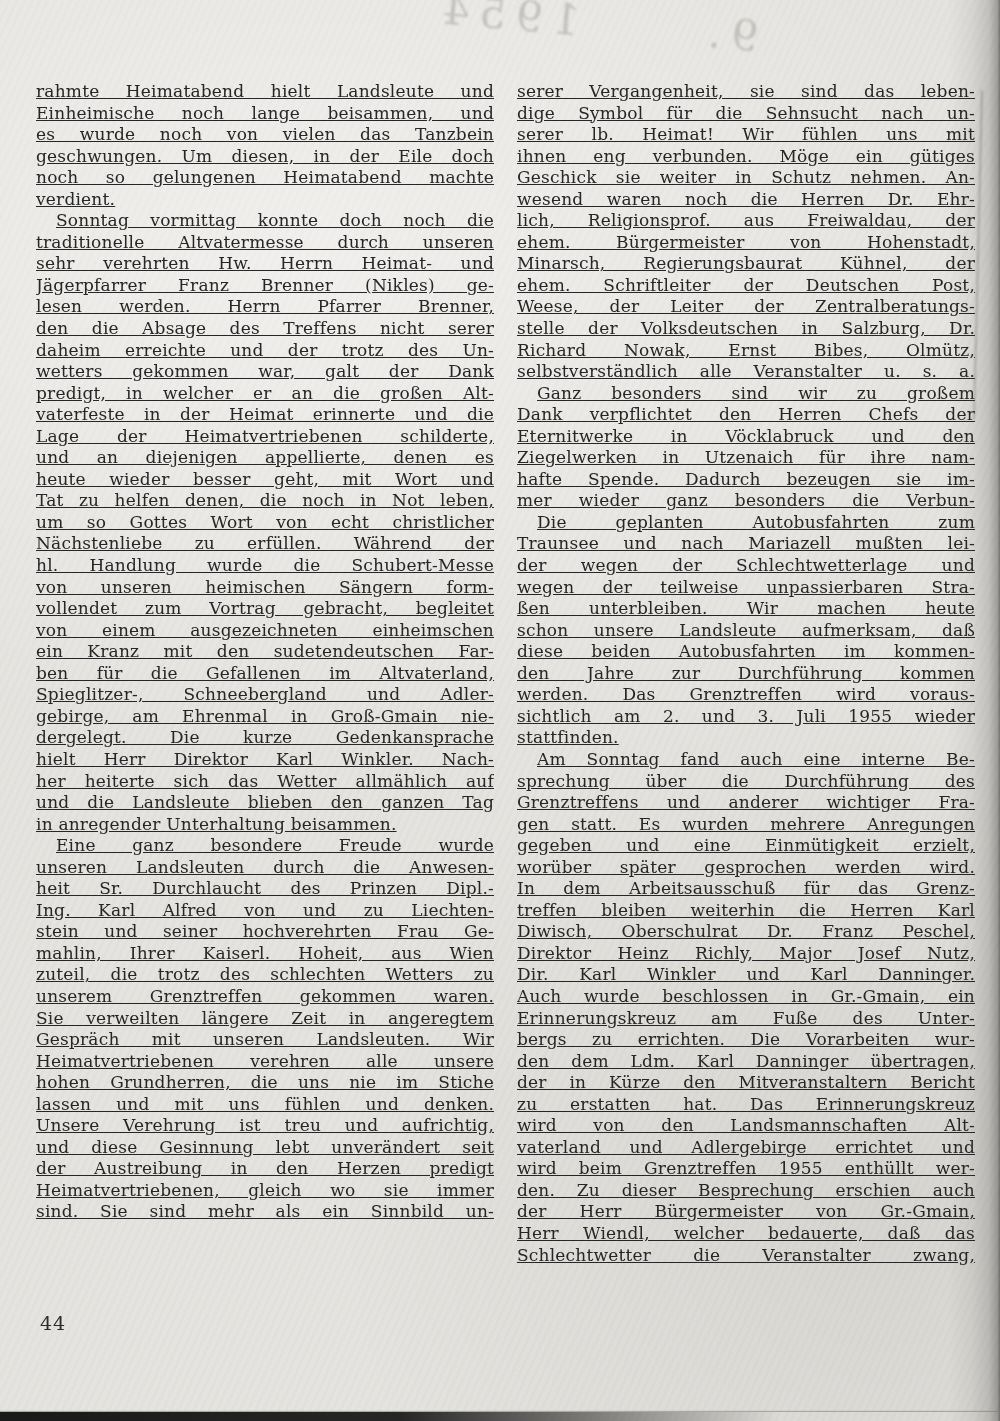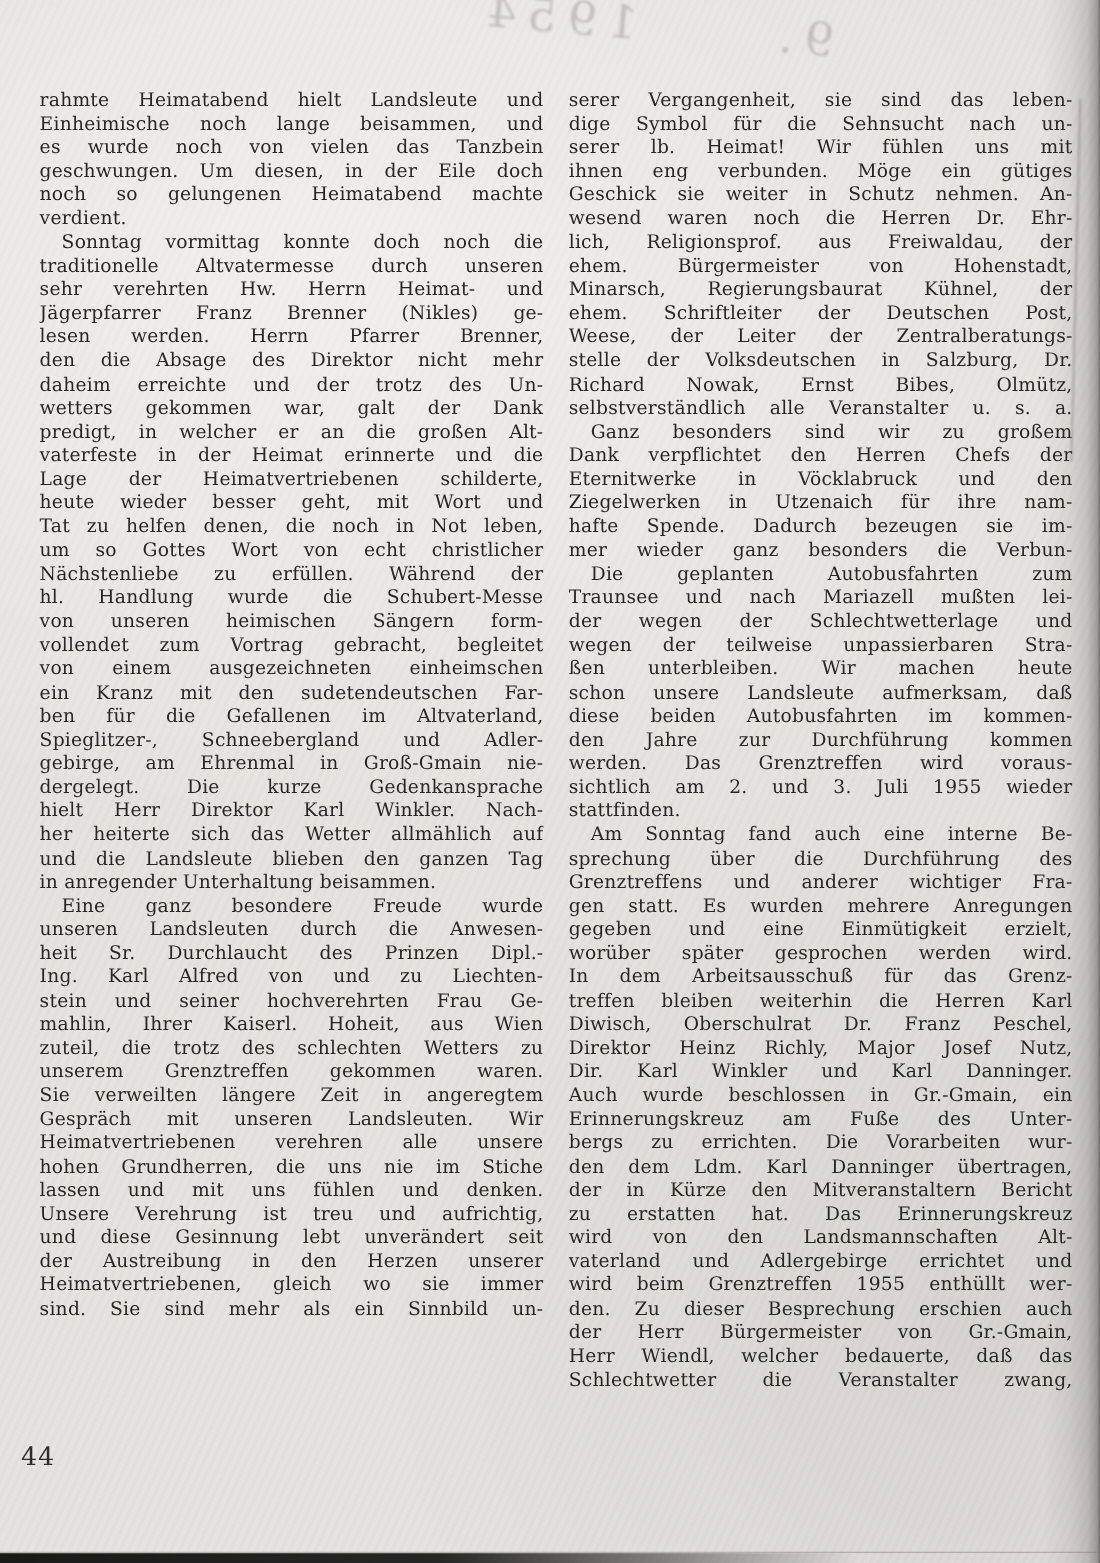--- a/index.html
+++ b/index.html
@@ -21,36 +21,37 @@
     font-family: "DejaVu Serif", "Liberation Serif", serif;
     color: #262626;
   }
   .col {
     position: absolute;
     top: 81px;
     width: 458px;
     font-size: 17px;
     line-height: 21.55px;
     letter-spacing: 0.2px;
+    text-decoration: underline;
   }
   .col.left  { left: 36px; }
   .col.right { left: 517px; }
   .line {
     text-align: justify;
     text-align-last: justify;
     height: 21.55px;
     overflow: hidden;
   }
   .line.indent   { text-indent: 20px; }
   .line.para-end { text-align-last: left; }
   .page-number {
     position: absolute;
-    left: 19px;
+    left: 40px;
     top: 1312px;
-    font-size: 23px;
+    font-size: 19px;
     letter-spacing: 1px;
     color: #2c2c2c;
   }
   .handwriting {
     position: absolute;
     left: 400px;
     top: -2px;
     width: 390px;
     height: 62px;
     font-size: 42px;
@@ -114,26 +115,27 @@
       <div class="line">Einheimische noch lange beisammen, und</div>
       <div class="line">es wurde noch von vielen das Tanzbein</div>
       <div class="line">geschwungen. Um diesen, in der Eile doch</div>
       <div class="line">noch so gelungenen Heimatabend machte</div>
       <div class="line para-end">verdient.</div>
       <div class="line indent">Sonntag vormittag konnte doch noch die</div>
       <div class="line">traditionelle Altvatermesse durch unseren</div>
       <div class="line">sehr verehrten Hw. Herrn Heimat- und</div>
       <div class="line">Jägerpfarrer Franz Brenner (Nikles) ge-</div>
       <div class="line">lesen werden. Herrn Pfarrer Brenner,</div>
-      <div class="line">den die Absage des Direktor nicht mehr</div>
+      <div class="line">den die Absage des Treffens nicht serer</div>
       <div class="line">daheim erreichte und der trotz des Un-</div>
       <div class="line">wetters gekommen war, galt der Dank</div>
       <div class="line">predigt, in welcher er an die großen Alt-</div>
       <div class="line">vaterfeste in der Heimat erinnerte und die</div>
       <div class="line">Lage der Heimatvertriebenen schilderte,</div>
+      <div class="line">und an diejenigen appellierte, denen es</div>
       <div class="line">heute wieder besser geht, mit Wort und</div>
       <div class="line">Tat zu helfen denen, die noch in Not leben,</div>
       <div class="line">um so Gottes Wort von echt christlicher</div>
       <div class="line">Nächstenliebe zu erfüllen. Während der</div>
       <div class="line">hl. Handlung wurde die Schubert-Messe</div>
       <div class="line">von unseren heimischen Sängern form-</div>
       <div class="line">vollendet zum Vortrag gebracht, begleitet</div>
       <div class="line">von einem ausgezeichneten einheimschen</div>
       <div class="line">ein Kranz mit den sudetendeutschen Far-</div>
       <div class="line">ben für die Gefallenen im Altvaterland,</div>
@@ -152,21 +154,21 @@
       <div class="line">mahlin, Ihrer Kaiserl. Hoheit, aus Wien</div>
       <div class="line">zuteil, die trotz des schlechten Wetters zu</div>
       <div class="line">unserem Grenztreffen gekommen waren.</div>
       <div class="line">Sie verweilten längere Zeit in angeregtem</div>
       <div class="line">Gespräch mit unseren Landsleuten. Wir</div>
       <div class="line">Heimatvertriebenen verehren alle unsere</div>
       <div class="line">hohen Grundherren, die uns nie im Stiche</div>
       <div class="line">lassen und mit uns fühlen und denken.</div>
       <div class="line">Unsere Verehrung ist treu und aufrichtig,</div>
       <div class="line">und diese Gesinnung lebt unverändert seit</div>
-      <div class="line">der Austreibung in den Herzen unserer</div>
+      <div class="line">der Austreibung in den Herzen predigt</div>
       <div class="line">Heimatvertriebenen, gleich wo sie immer</div>
       <div class="line">sind. Sie sind mehr als ein Sinnbild un-</div>
     </div>
 
   <div class="col right">
       <div class="line">serer Vergangenheit, sie sind das leben-</div>
       <div class="line">dige Symbol für die Sehnsucht nach un-</div>
       <div class="line">serer lb. Heimat! Wir fühlen uns mit</div>
       <div class="line">ihnen eng verbunden. Möge ein gütiges</div>
       <div class="line">Geschick sie weiter in Schutz nehmen. An-</div>

